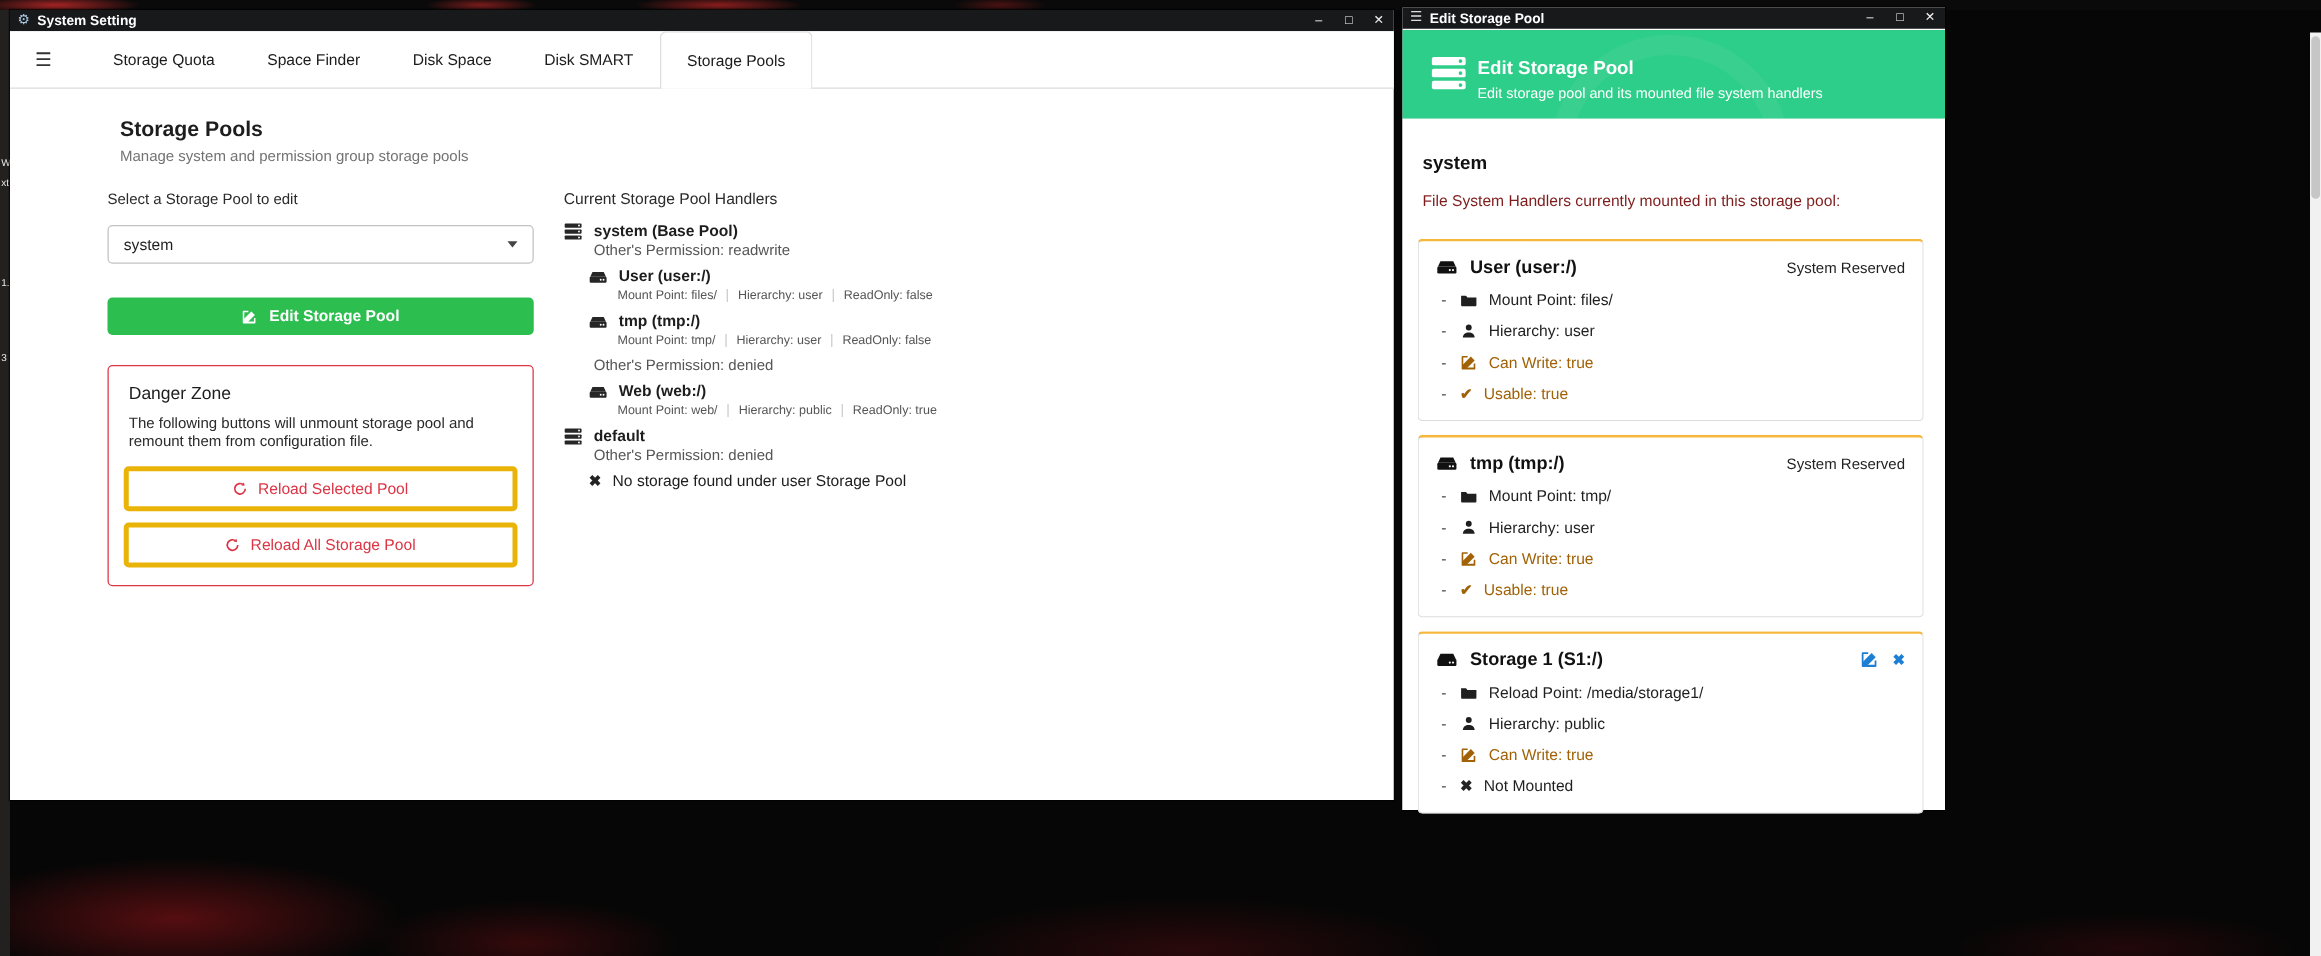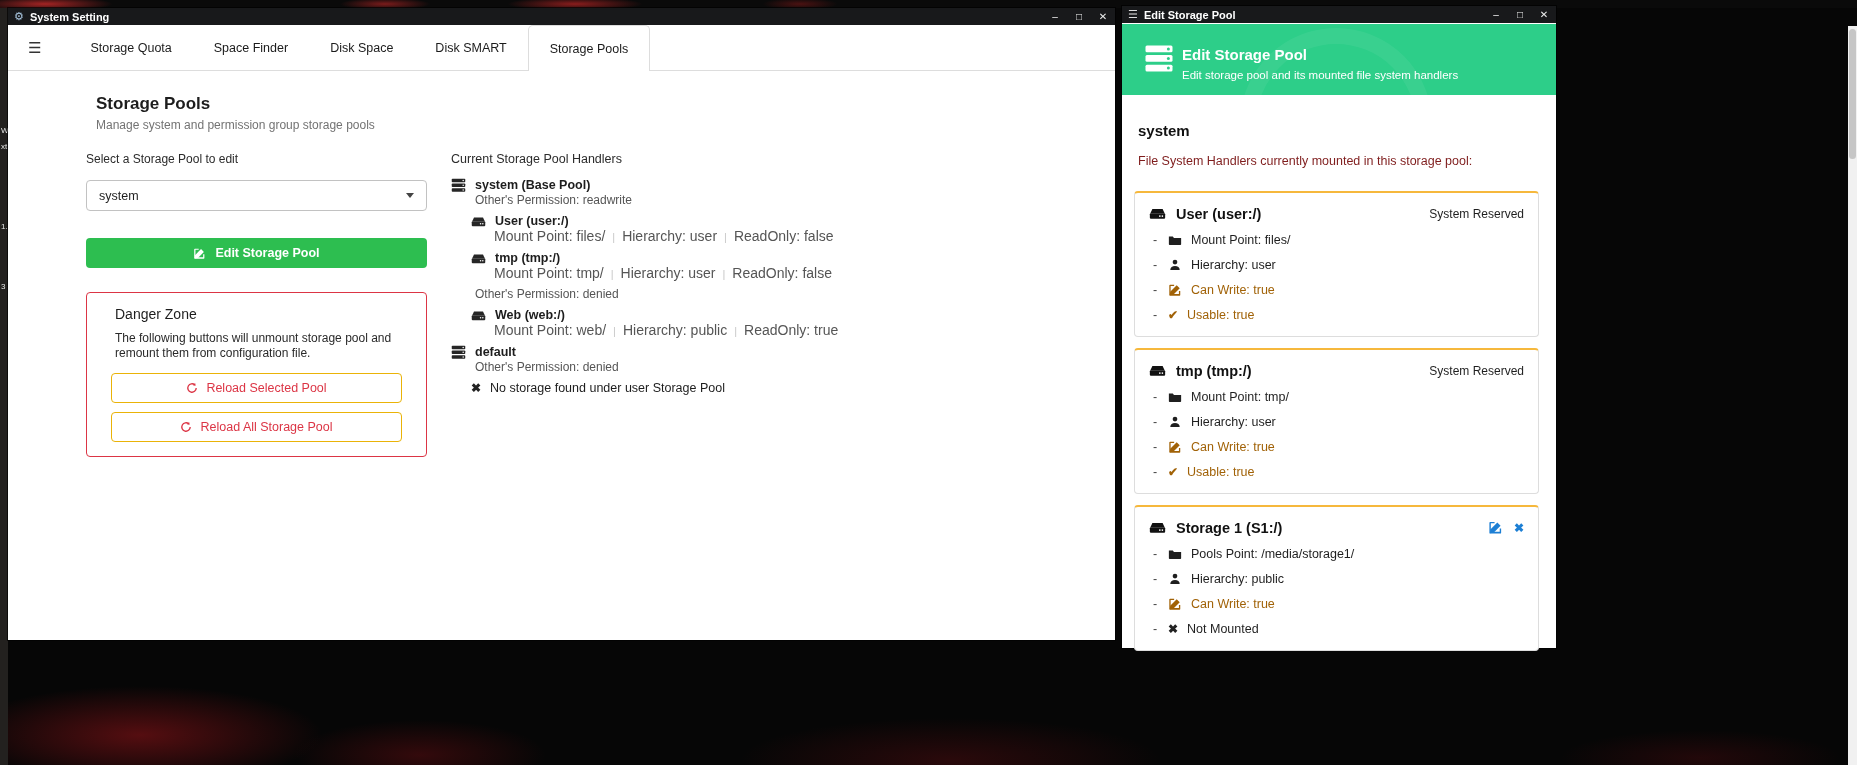--- a/index.html
+++ b/index.html
@@ -44,32 +44,32 @@
 
   .page-head{position:absolute;left:88px;top:86px}
   .page-head h1{margin:0;font-size:17px;color:#1d1d1d}
   .page-head .sub{margin-top:4px;font-size:12px;color:#737373}
 
   .left-col{position:absolute;left:78px;top:144px;width:341px}
   .sel-label{font-size:12px;color:#2b2b2b}
   .select{margin-top:14px;height:29px;border:1px solid #c2c2c2;border-radius:4px;display:flex;align-items:center;padding:0 12px;font-size:12.5px;color:#1f1f1f;background:#fff;justify-content:space-between}
   .caret{width:0;height:0;border-left:4px solid transparent;border-right:4px solid transparent;border-top:5px solid #444}
   .btn-green{margin-top:27px;height:30px;background:#2dbe50;border-radius:4px;color:#fff;font-weight:bold;font-size:12.5px;display:flex;align-items:center;justify-content:center;gap:9px}
-  .danger-card{margin-top:24px;border:1px solid #dc3545;border-radius:4px;padding:13px 24px 14px}
+  .danger-card{margin-top:24px;border:1px solid #dc3545;border-radius:4px;padding:13px 12px 14px}
   .danger-title{font-size:14px;color:#1d1d1d;margin-left:4px}
   .danger-text{margin:9px 4px 0;font-size:12px;color:#2a2a2a;line-height:15px;max-width:300px}
-  .btn-red{margin-top:12px;height:28px;border:1px solid #eab308;border-radius:4px;color:#dc3545;background:#fff;font-size:12.5px;display:flex;align-items:center;justify-content:center;gap:8px}
+  .btn-red{margin-top:12px;height:28px;border:4px solid #eab308;border-radius:4px;color:#dc3545;background:#fff;font-size:12.5px;display:flex;align-items:center;justify-content:center;gap:8px}
   .btn-red + .btn-red{margin-top:9px}
 
   .struct-title{position:absolute;left:443px;top:144px;font-size:12.5px;color:#2b2b2b}
   .tree{position:absolute;left:443px;top:170px;width:640px;color:#1f1f1f}
   .pool-head,.child-head{display:flex;align-items:center;gap:9px;font-size:12.5px;font-weight:bold;color:#1d1d1d;line-height:15px}
   .pool-sub{margin:1px 0 7px 24px;font-size:12px;color:#555;line-height:13px}
   .child{margin:0 0 7px 20px}
-  .child-sub{margin:1px 0 0 23px;font-size:14px;color:#555;line-height:13px}
+  .child-sub{margin:1px 0 0 23px;font-size:10px;color:#555;line-height:13px}
   .sep::before{content:"|";color:#c8c8c8;margin:0 7px;font-size:11px}
   .empty-row{display:flex;align-items:center;gap:9px;margin-left:20px;font-size:12.5px;color:#1d1d1d}
   .xg{font-size:12px;color:#222;font-weight:bold}
   .ic{flex:0 0 auto;display:inline-flex}
 
   
   .gheader{position:absolute;top:18px;left:0;right:0;height:71px;background:#2dce89;color:#fff;overflow:hidden}
   .ring{position:absolute;left:118px;top:4px;width:160px;height:160px;border:16px solid rgba(255,255,255,.06);border-radius:50%}
   .gh-icon{position:absolute;left:22px;top:20px}
   .gh-title{position:absolute;left:60px;top:22px;font-weight:bold;font-size:15px}
@@ -422,21 +422,21 @@
             <span class="xg">✖</span>
           </span>
         </div>
         <div class="crow">
             <span class="dash"></span>
             <span class="ic">
               <svg width="14" height="14" viewBox="0 0 16 16" fill="currentColor">
                 <path d="M1 4h4.5l1.3 1.6H15v7.2q0 .9-.9.9H1.9q-.9 0-.9-.9z"></path>
               </svg>
             </span>
-            <span>Pools Point: /media/storage1/</span>
+            <span>Reload Point: /media/storage1/</span>
           </div>
         <div class="crow">
             <span class="dash"></span>
             <span class="ic">
               <svg width="14" height="14" viewBox="0 0 16 16" fill="currentColor">
                 <circle cx="8" cy="4.6" r="2.7"></circle>
                 <path d="M2.6 13.8c0-3 2.4-4.7 5.4-4.7s5.4 1.7 5.4 4.7z"></path>
               </svg>
             </span>
             <span>Hierarchy: public</span>

